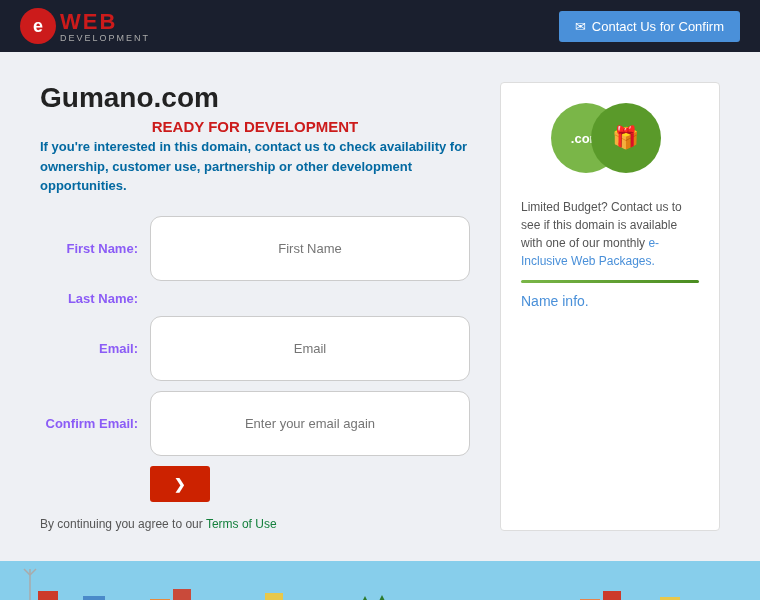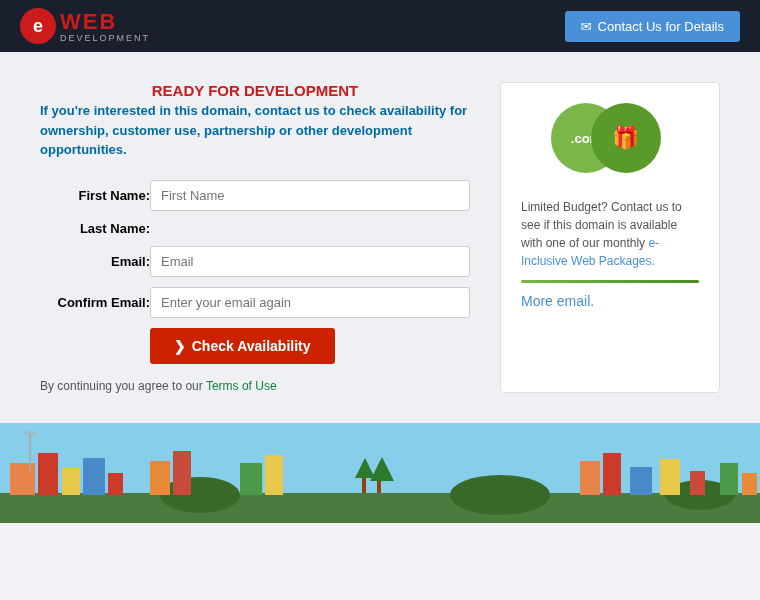--- a/index.html
+++ b/index.html
@@ -88,33 +88,34 @@
     
     .form-area { max-width: 430px; }
     .form-row {
       display: flex;
       align-items: center;
       margin-bottom: 10px;
     }
     .form-label {
       width: 110px;
       text-align: right;
-      padding-right: 0;
+      padding-right: 12px;
       font-size: 13px;
-      color: #000000;
+      color: #8b5cf6;
       font-weight: bold;
     }
     .form-input {
       flex: 1;
-      padding: 7px 10px;
+      padding: 24px 10px;
       border: 1px solid #ccc;
-      border-radius: 3px;
+      border-radius: 11px;
       font-size: 13px;
       background: white;
       color: #999;
+      text-align: center;
     }
     .check-btn {
       background: #cc2200;
       color: white;
       border: none;
       padding: 10px 24px;
       border-radius: 3px;
       cursor: pointer;
       font-size: 14px;
       font-weight: bold;
@@ -201,27 +202,28 @@
     </div>
     <div>
       <span class="logo-text">
         <span style="color:#cc1b1b">WEB</span>
       </span>
       <span class="logo-sub">DEVELOPMENT</span>
     </div>
   </div>
   <button class="contact-btn">
     <span>✉</span>
-    <span>Contact Us for Details</span>
+    <span>Contact Us for Confirm</span>
   </button>
 </header>
 
 <div class="main-content">
 
   <div class="left-section">
+    <h1 class="domain-title">Gumano.com</h1>
     <p class="ready-badge">READY FOR DEVELOPMENT</p>
     <p class="description">
       <strong>If you're interested in this domain, contact us to check availability for ownership, customer use, partnership or other development opportunities.</strong>
     </p>
 
     <div class="form-area">
       <div class="form-row">
         <label class="form-label">First Name:</label>
         <input class="form-input" type="text" placeholder="First Name" style="">
       </div>
@@ -231,41 +233,40 @@
       <div class="form-row">
         <label class="form-label">Email:</label>
         <input class="form-input" type="email" placeholder="Email" style="">
       </div>
       <div class="form-row">
         <label class="form-label">Confirm Email:</label>
         <input class="form-input" type="email" placeholder="Enter your email again" style="">
       </div>
       <button class="check-btn">
         <span>❯</span>
-        <span>Check Availability</span>
       </button>
     </div>
 
     <p class="terms-text">
       <span>By continuing you agree to our</span>
       <a href="#">Terms of Use</a>
     </p>
   </div>
 
   <div class="right-section">
     <div class="venn-diagram">
       <div class="circle-com">.com</div>
       <div class="circle-gift">🎁</div>
     </div>
     <p class="sidebar-text">
       <span>Limited Budget? Contact us to see if this domain is available with one of our monthly</span>
       <a href="#" class="sidebar-link">e-Inclusive Web Packages.</a>
     </p>
     <div class="green-divider"></div>
-    <a href="#" class="sidebar-link">More email.</a>
+    <a href="#" class="sidebar-link">Name info.</a>
   </div>
 </div>
 
 <div class="city-strip">
   <svg width="760" height="100" viewBox="0 0 760 100" xmlns="http://www.w3.org/2000/svg">
 
     <rect width="760" height="70" fill="#87ceeb"></rect>
 
     <rect y="70" width="760" height="30" fill="#4a7c3f"></rect>
 

